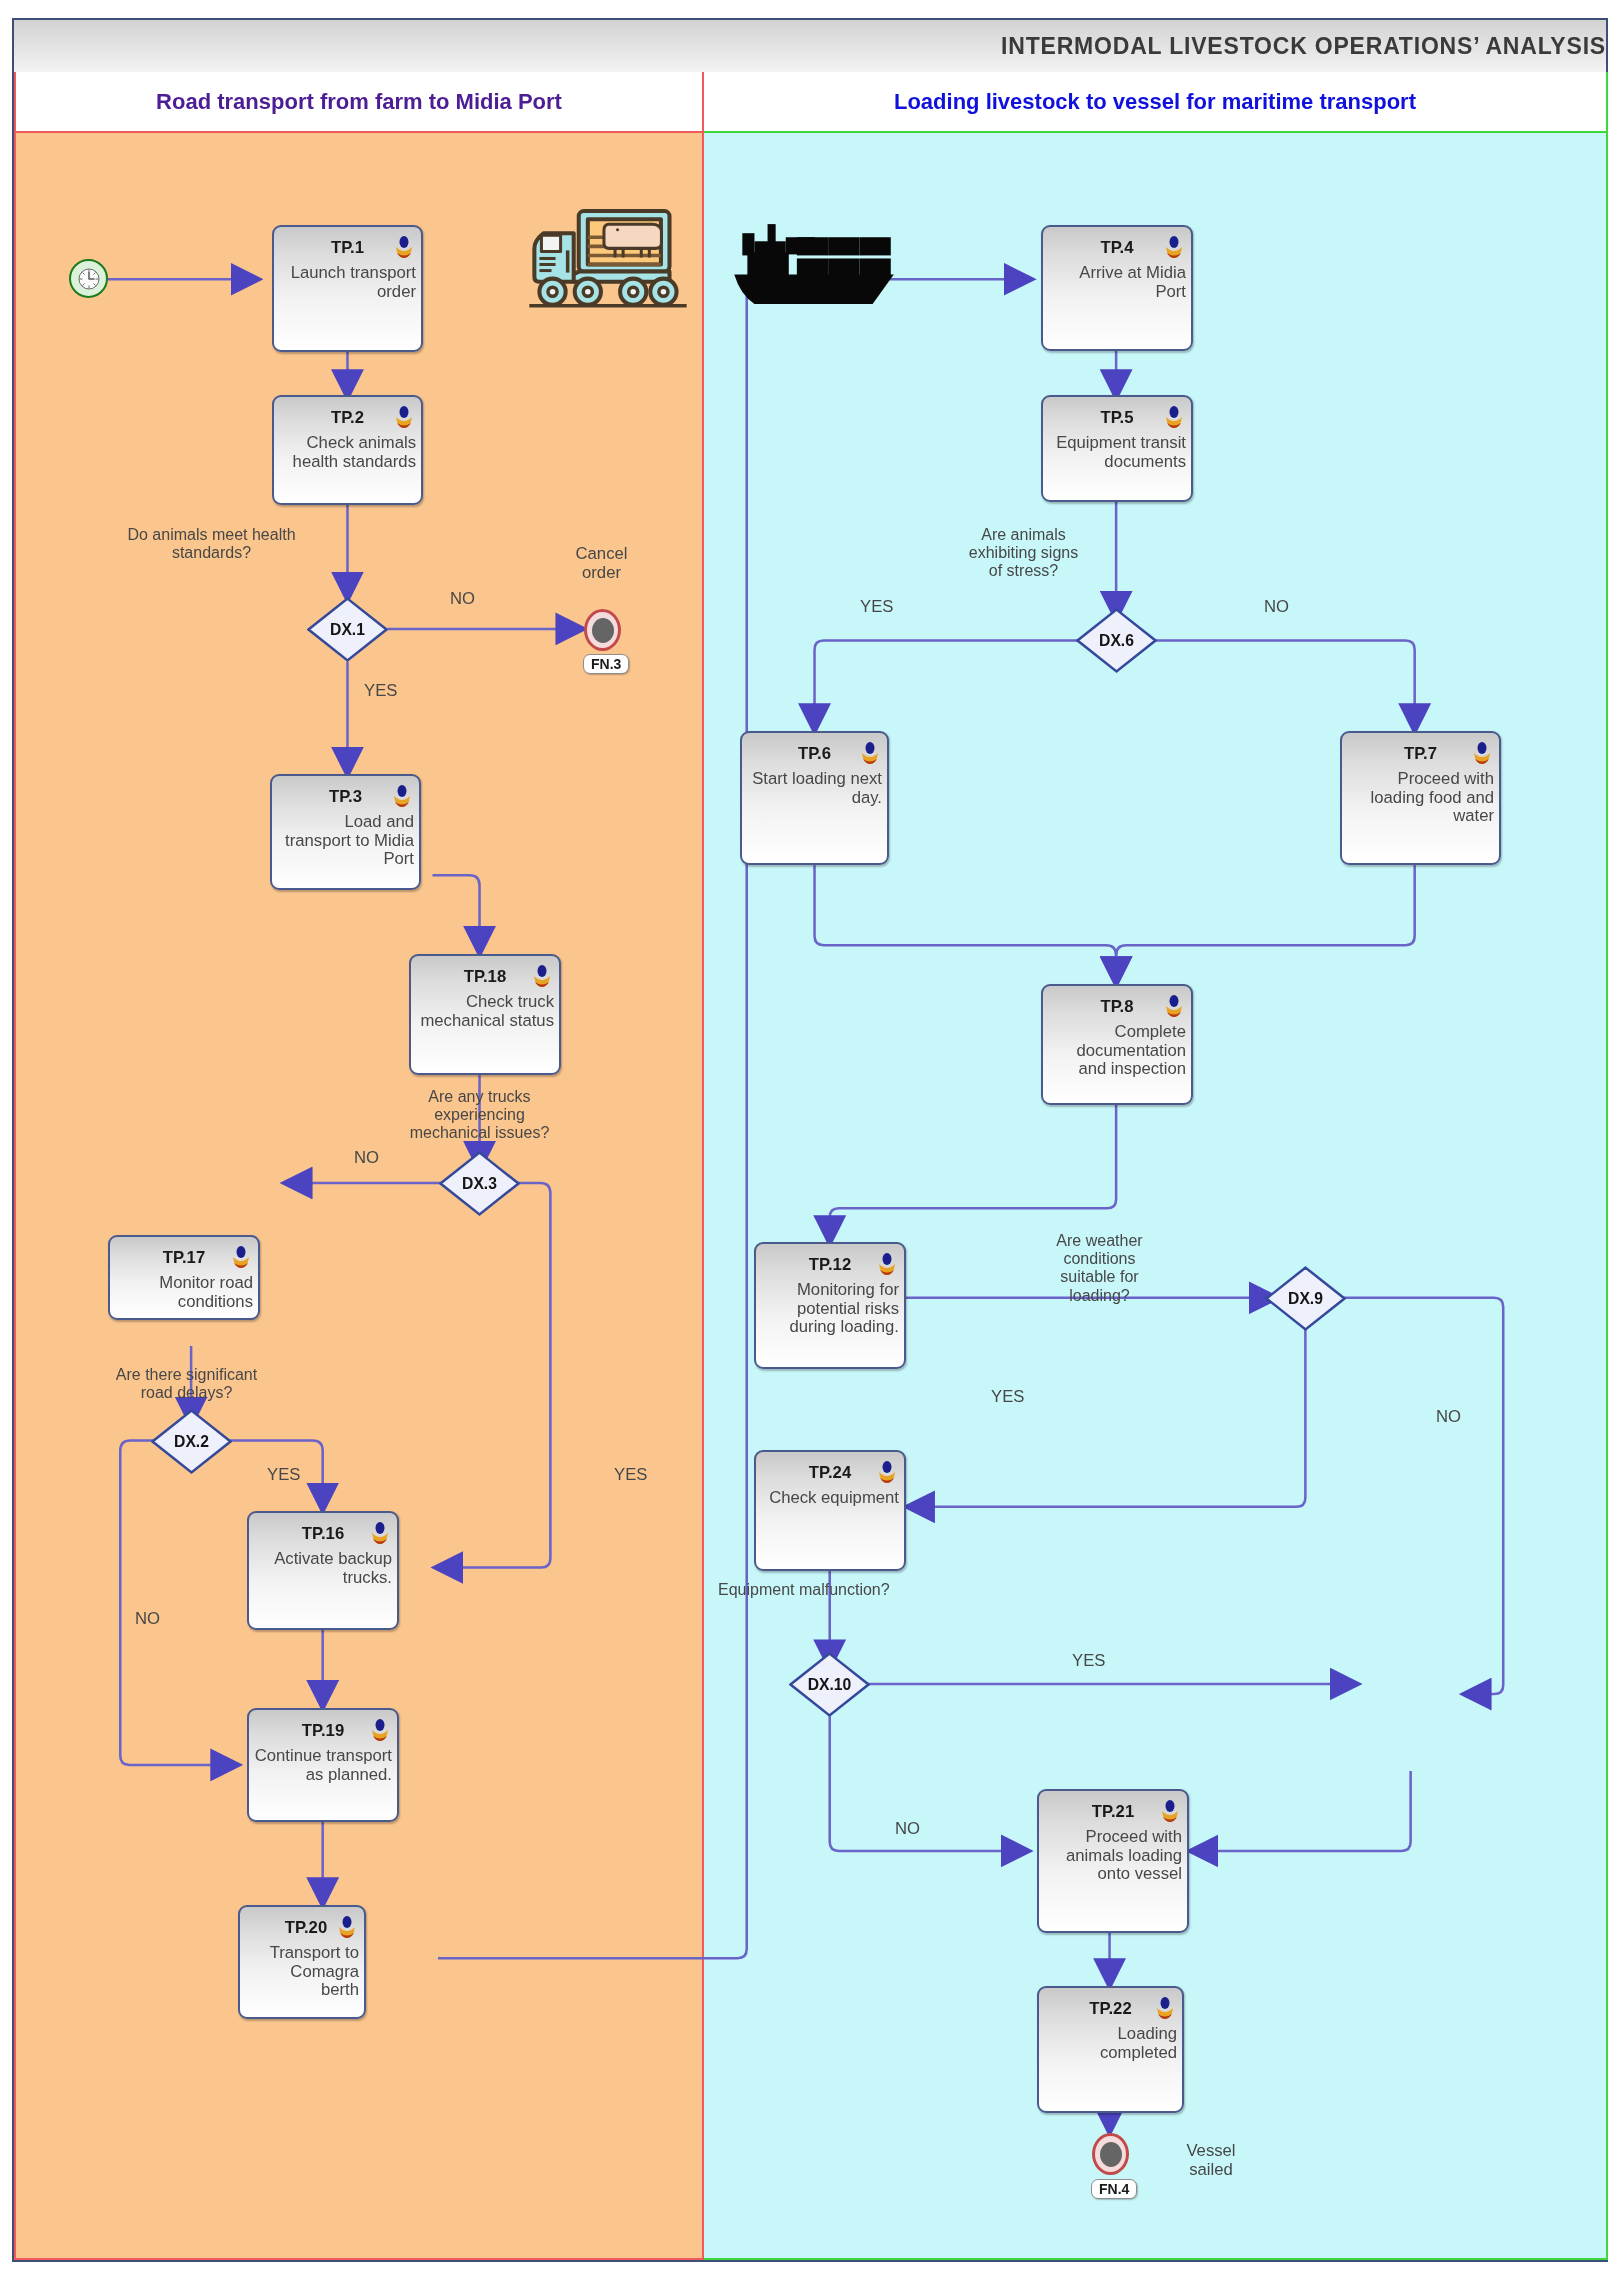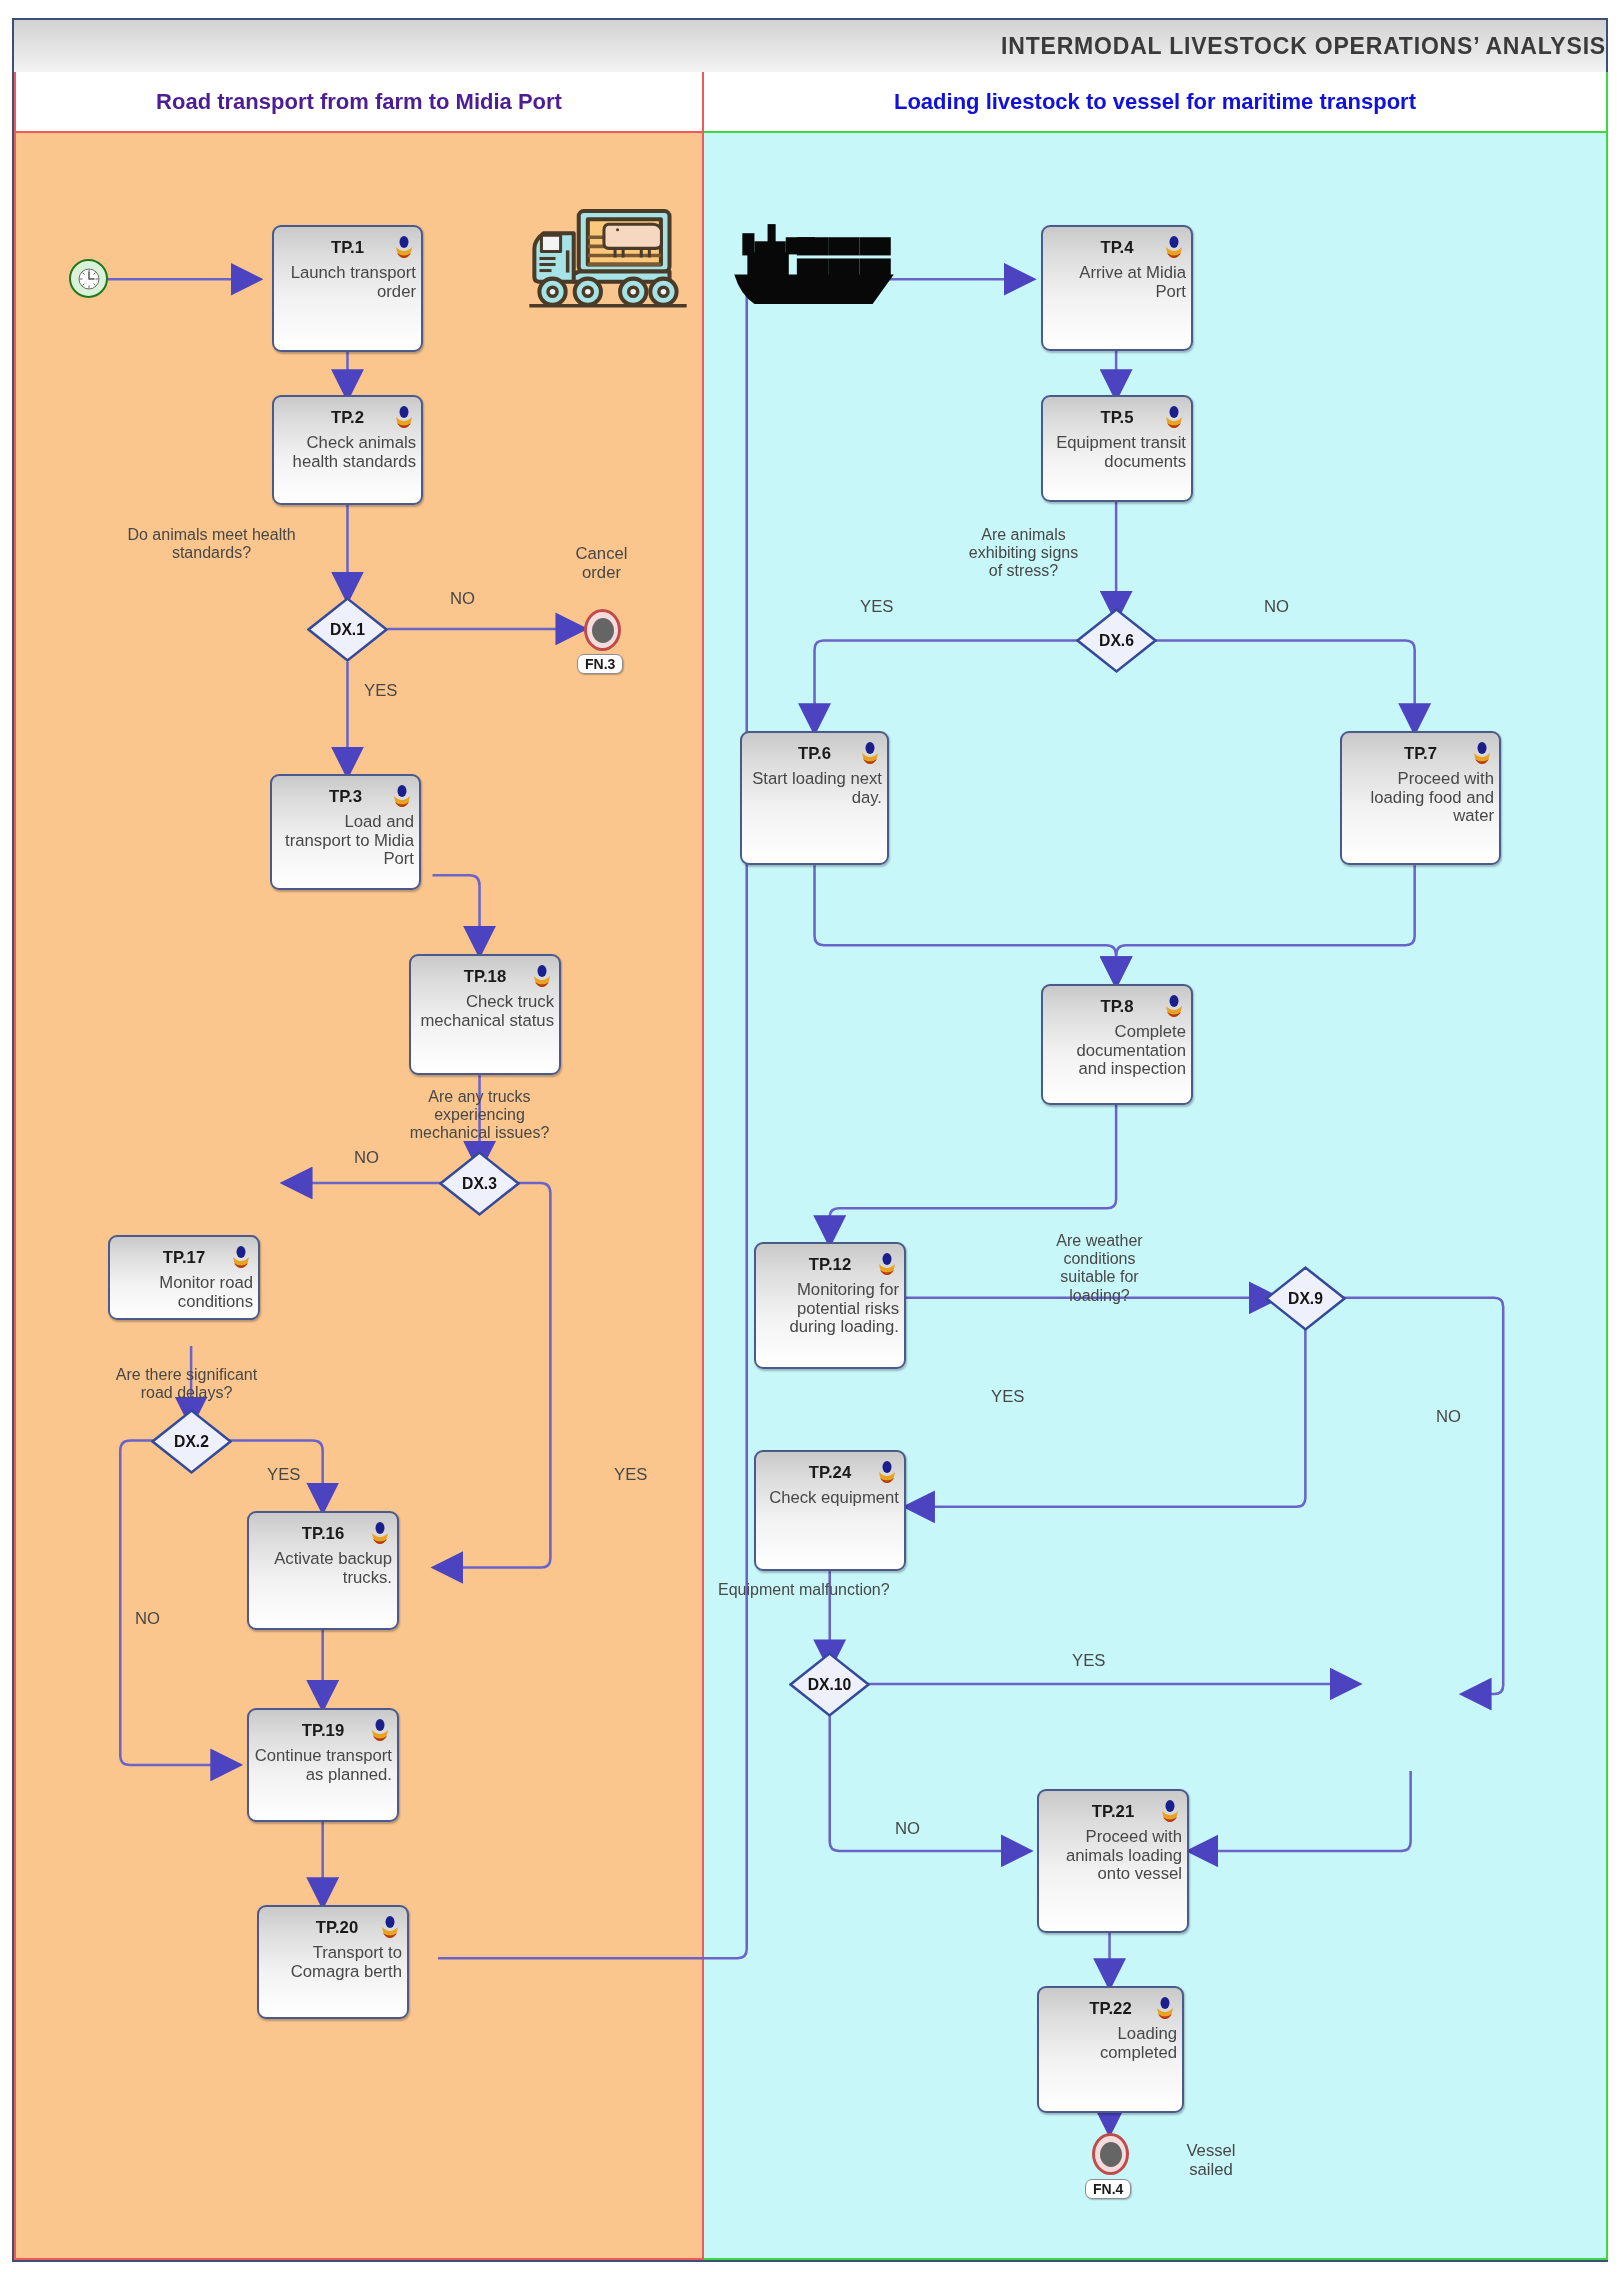--- a/index.html
+++ b/index.html
@@ -57,21 +57,21 @@
   
   .startev{position:absolute;width:39px;height:39px;border-radius:50%;
            background:#d9f2d9;border:2.5px solid #1d7a1d;box-sizing:border-box;
            display:flex;align-items:center;justify-content:center;}
   .endev{position:absolute;width:37px;height:42px;border-radius:50%;
          background:#f5dcdc;border:3px solid #c34a4a;box-sizing:border-box;
          display:flex;align-items:center;justify-content:center;}
   .endev .core{width:22px;height:25px;border-radius:50%;background:#656565;}
   .endtag{position:absolute;background:#ffffff;border:1.5px solid #8e8e8e;border-radius:7px;
           padding:1px 7px;font-size:14px;font-weight:bold;color:#1a1a1a;
-          box-shadow:1px 1px 1.5px rgba(0,0,0,.25);}
+          box-shadow:1px 1px 1.5px rgba(0,0,0,.25);margin-left:6px;}
   .endnote{position:absolute;font-size:16.7px;color:#474747;text-align:center;line-height:1.14;white-space:pre-line;}
 
   .pic{position:absolute;}
 </style>
 </head>
 <body>
 
 <div id="page">
  <div id="frame">
 
@@ -339,21 +339,21 @@
             <ellipse cx="20" cy="12" rx="9" ry="12" fill="#1a1f8c"></ellipse>
             <path d="M4 22 q3 22 16 22 q13 0 16 -22 q-8 8 -16 8 q-8 0 -16 -8 z" fill="#e8a322"></path>
             <path d="M6 34 q6 10 14 10 q8 0 14 -10 q-7 5 -14 5 q-7 0 -14 -5 z" fill="#b53a10"></path>
           </svg>
     </div>
     <div class="body">Continue
 transport as
 planned.</div>
   </div>
 
-  <div class="task" style="left:243px;top:1885px;width:152px;height:114px;padding-left:8px;">
+  <div class="task" style="left:224px;top:1885px;width:128px;height:114px;padding-left:8px;">
     <div class="hdr">
           <span class="code">TP.20</span>
       <svg class="who" viewBox="0 0 40 46">
             <ellipse cx="20" cy="12" rx="9" ry="12" fill="#1a1f8c"></ellipse>
             <path d="M4 22 q3 22 16 22 q13 0 16 -22 q-8 8 -16 8 q-8 0 -16 -8 z" fill="#e8a322"></path>
             <path d="M6 34 q6 10 14 10 q8 0 14 -10 q-7 5 -14 5 q-7 0 -14 -5 z" fill="#b53a10"></path>
           </svg>
     </div>
     <div class="body">Transport to
 Comagra berth</div>

